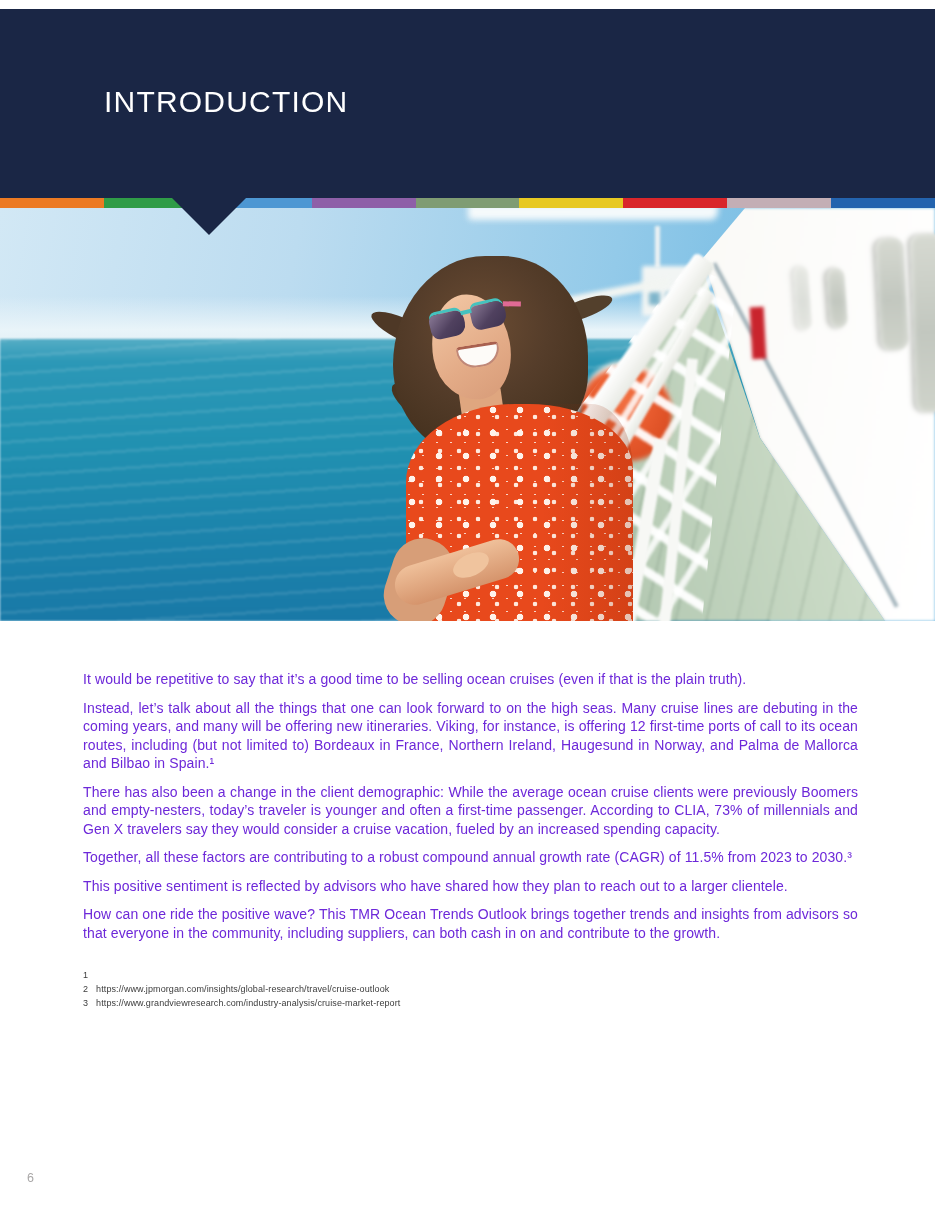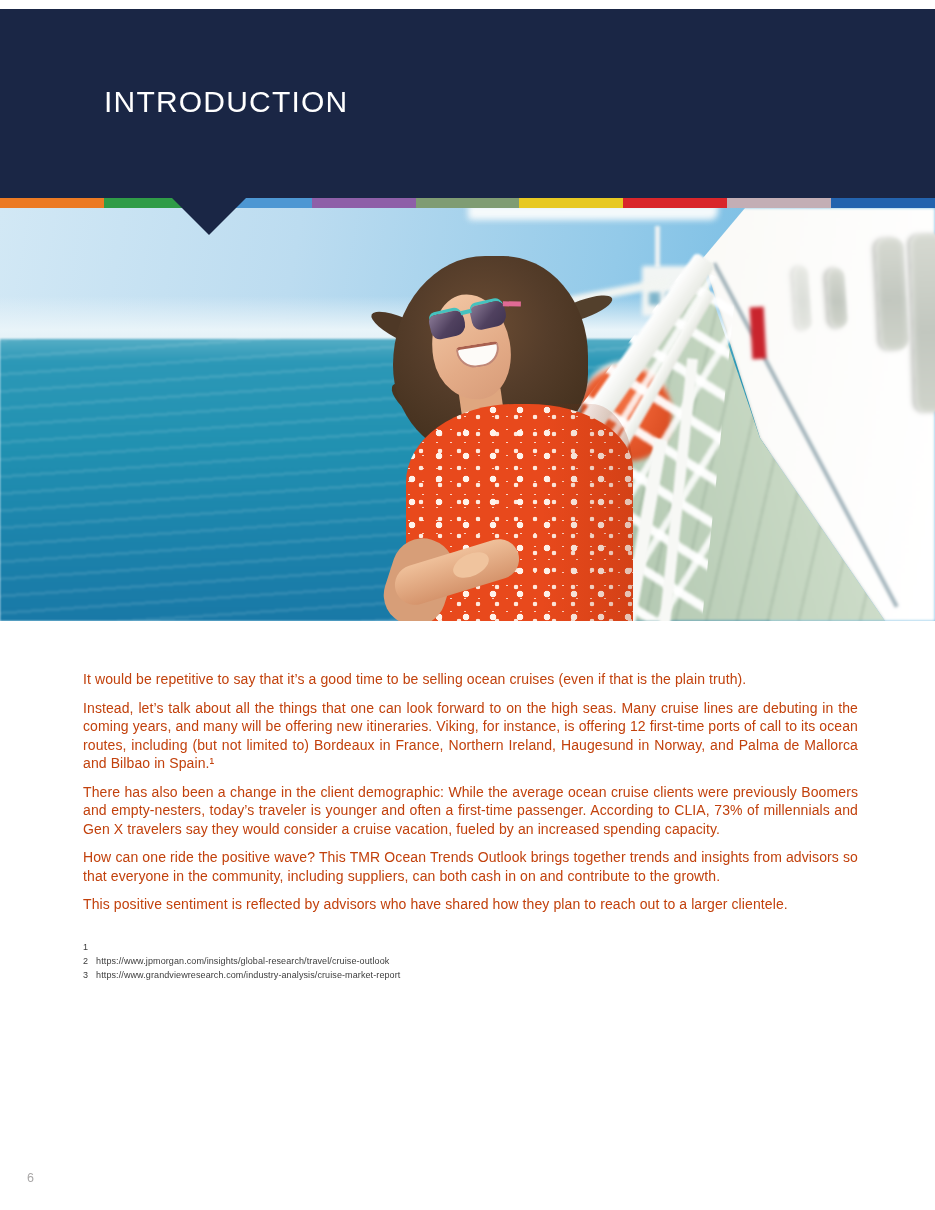--- a/index.html
+++ b/index.html
@@ -111,21 +111,21 @@
   .dress::after { content:""; position:absolute; right:0; top:0; width:40%; height:100%;
     background:linear-gradient(90deg, rgba(0,0,0,0), rgba(150,40,5,.25)); border-radius:0 46% 0 0 / 0 30% 0 0; }
   .arm-upper { left:388px; top:330px; width:62px; height:88px; background:#D79E78; border-radius:30px; transform:rotate(18deg); z-index:13; }
   .forearm { left:393px; top:344px; width:128px; height:40px; background:linear-gradient(180deg,#EFC09A,#D5946C);
     border-radius:20px; transform:rotate(-17deg); z-index:13; }
   .hand { left:452px; top:346px; width:38px; height:22px; background:#F0C49E; border-radius:50%; transform:rotate(-25deg); z-index:13; }
 
   
   .content { padding:49px 77px 0 83px; }
   .content p {
-    font-size:14px; line-height:18.5px; color:#c2410c;
+    font-size:14px; line-height:18.5px; color:#6d28d9;
     text-align:justify; margin-bottom:10px; letter-spacing:0.1px;
   }
   .footnotes { list-style:none; margin-top:26px; }
   .footnotes li { display:flex; gap:8px; font-size:9px; line-height:14px; color:#3C3C3C; letter-spacing:0.1px; }
   .fn-num { min-width:5px; }
   .page-number { position:absolute; left:27px; top:1162px; font-size:12.5px; color:#A9A7A7; }
 </style>
 </head>
 <body>
 
@@ -193,22 +193,23 @@
       <div class="arm-upper"></div>
       <div class="forearm"></div>
       <div class="hand"></div>
     </div>
   </div>
 
   <div class="content">
     <p>It would be repetitive to say that it’s a good time to be selling ocean cruises (even if that is the plain truth).</p>
     <p>Instead, let’s talk about all the things that one can look forward to on the high seas. Many cruise lines are debuting in the coming years, and many will be offering new itineraries. Viking, for instance, is offering 12 first-time ports of call to its ocean routes, including (but not limited to) Bordeaux in France, Northern Ireland, Haugesund in Norway, and Palma de Mallorca and Bilbao in Spain.¹</p>
     <p>There has also been a change in the client demographic: While the average ocean cruise clients were previously Boomers and empty-nesters, today’s traveler is younger and often a first-time passenger. According to CLIA, 73% of millennials and Gen X travelers say they would consider a cruise vacation, fueled by an increased spending capacity.</p>
+    <p>Together, all these factors are contributing to a robust compound annual growth rate (CAGR) of 11.5% from 2023 to 2030.³</p>
+    <p>This positive sentiment is reflected by advisors who have shared how they plan to reach out to a larger clientele.</p>
     <p>How can one ride the positive wave? This TMR Ocean Trends Outlook brings together trends and insights from advisors so that everyone in the community, including suppliers, can both cash in on and contribute to the growth.</p>
-    <p>This positive sentiment is reflected by advisors who have shared how they plan to reach out to a larger clientele.</p>
 
     <ul class="footnotes">
       <li>
         <span class="fn-num">1</span>
       </li>
       <li>
         <span class="fn-num">2</span>
         <span>https://www.jpmorgan.com/insights/global-research/travel/cruise-outlook</span>
       </li>
       <li>

